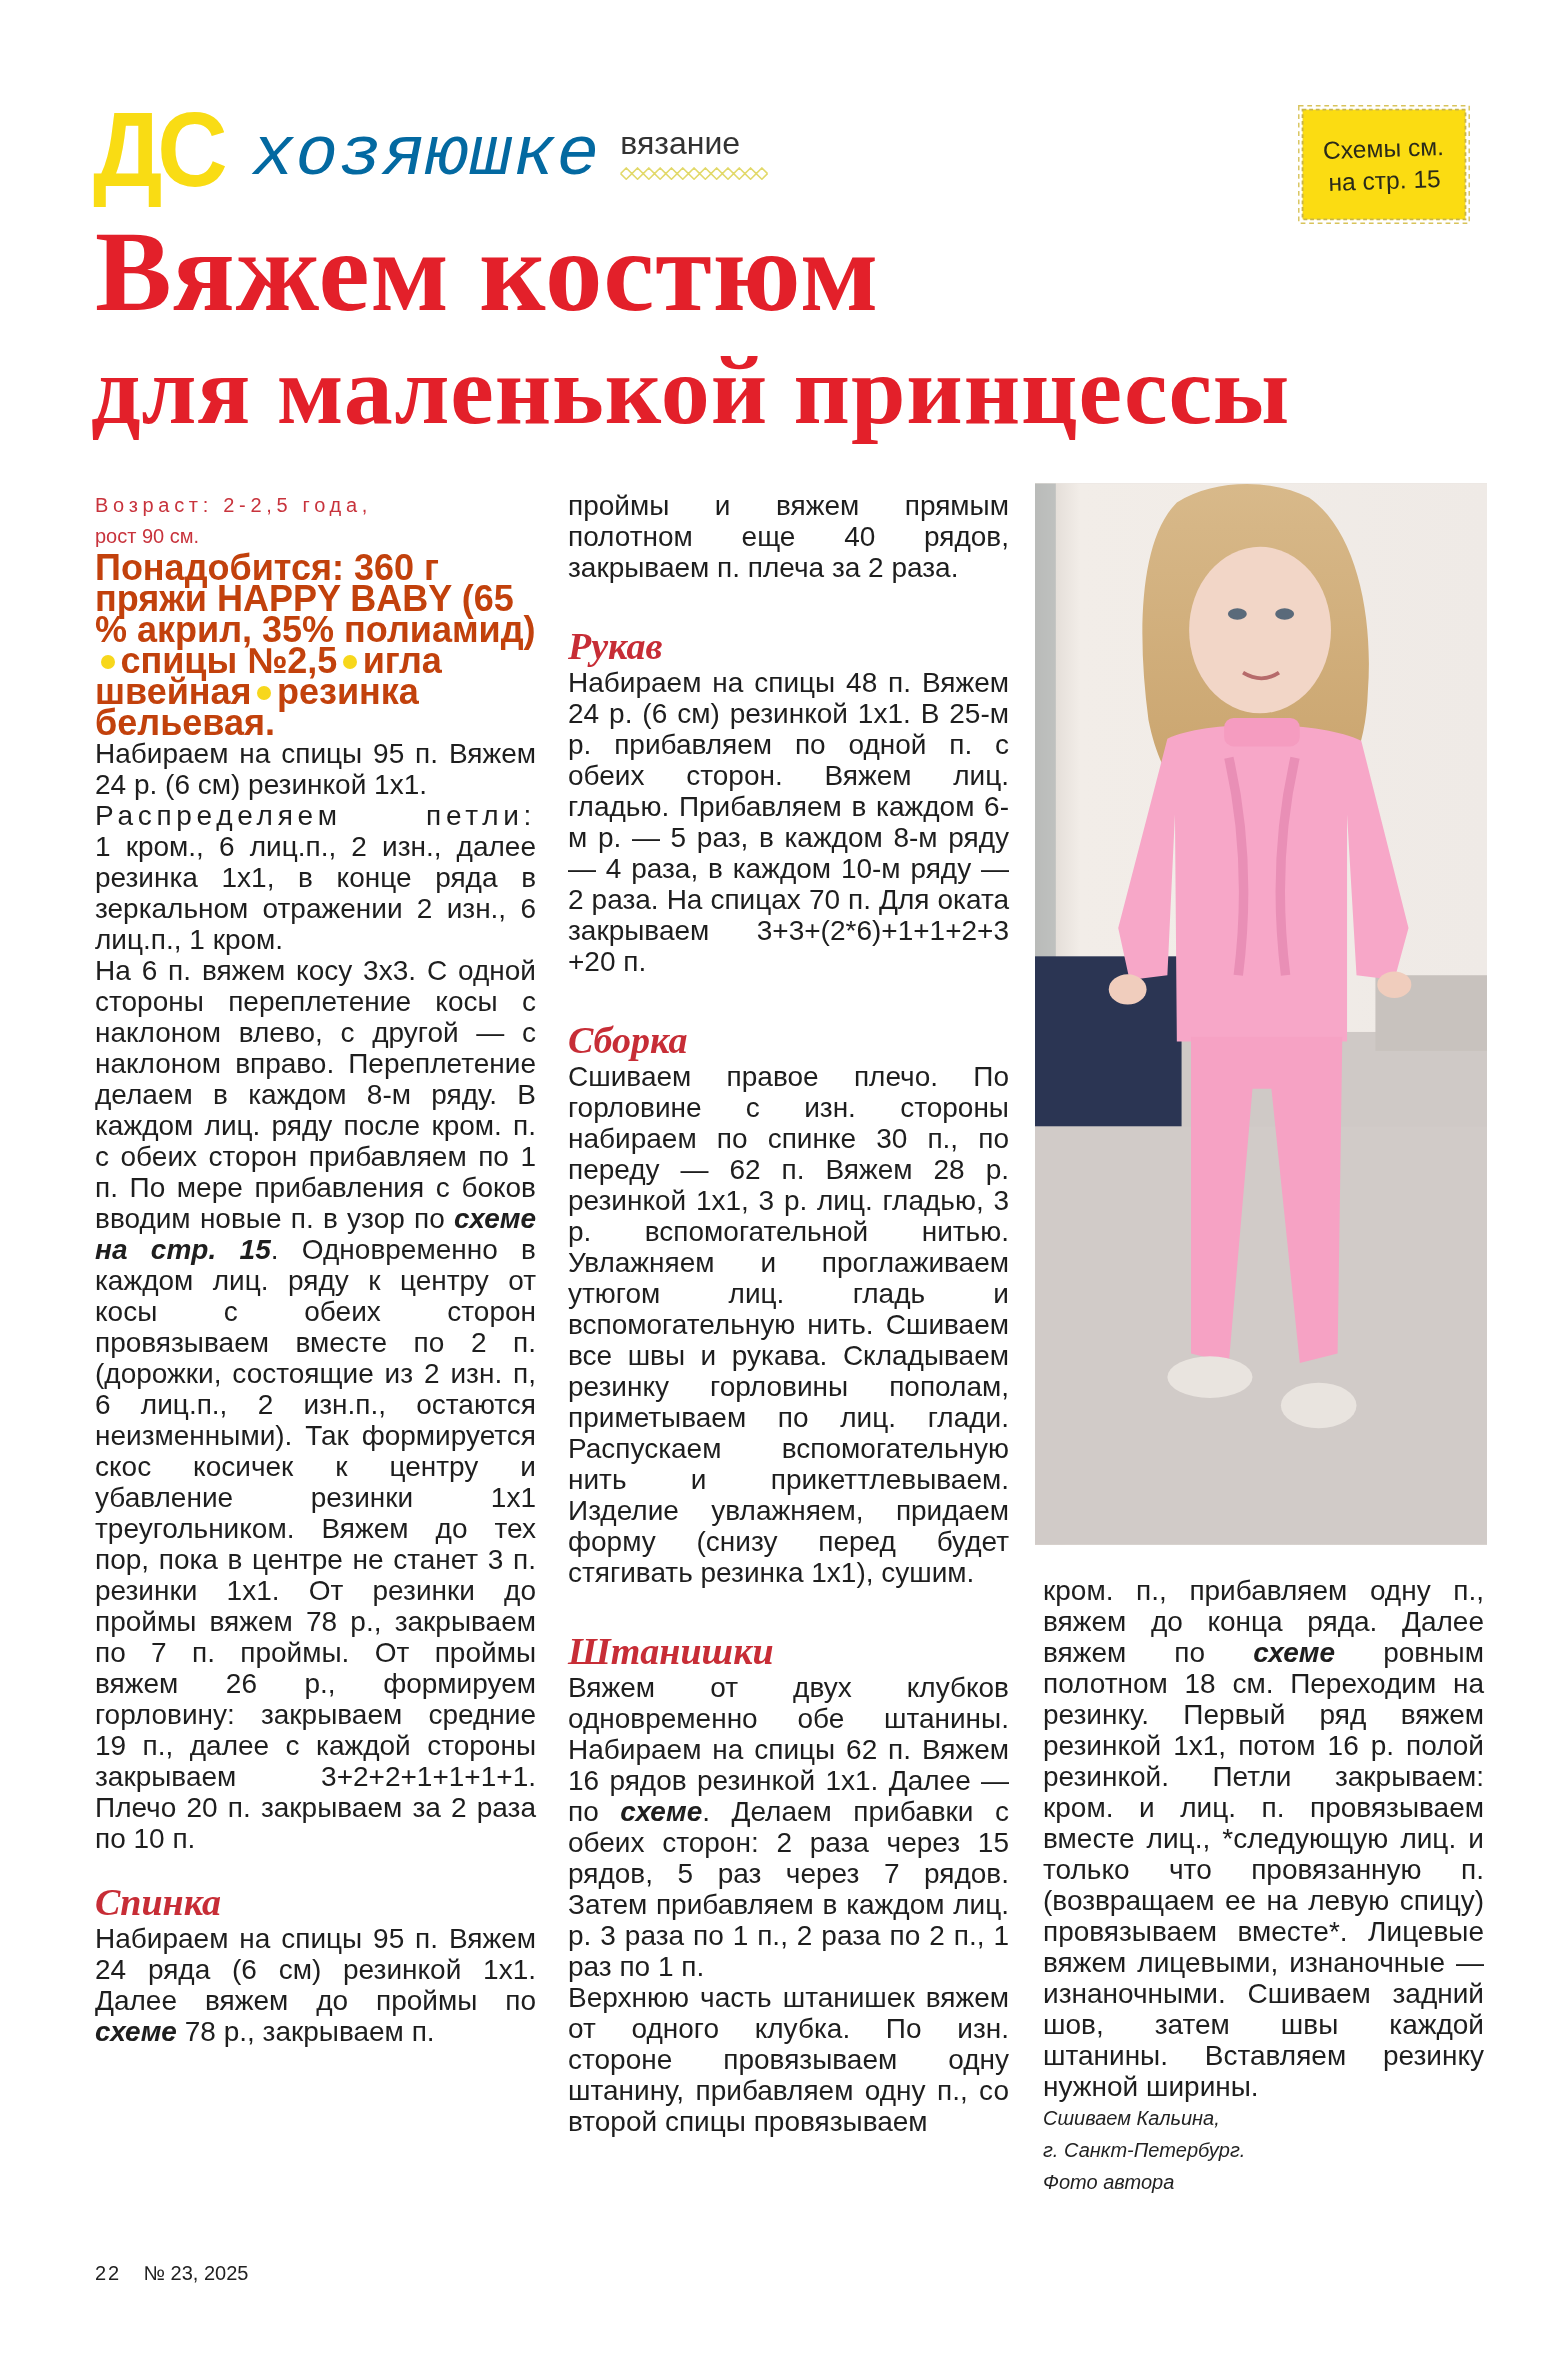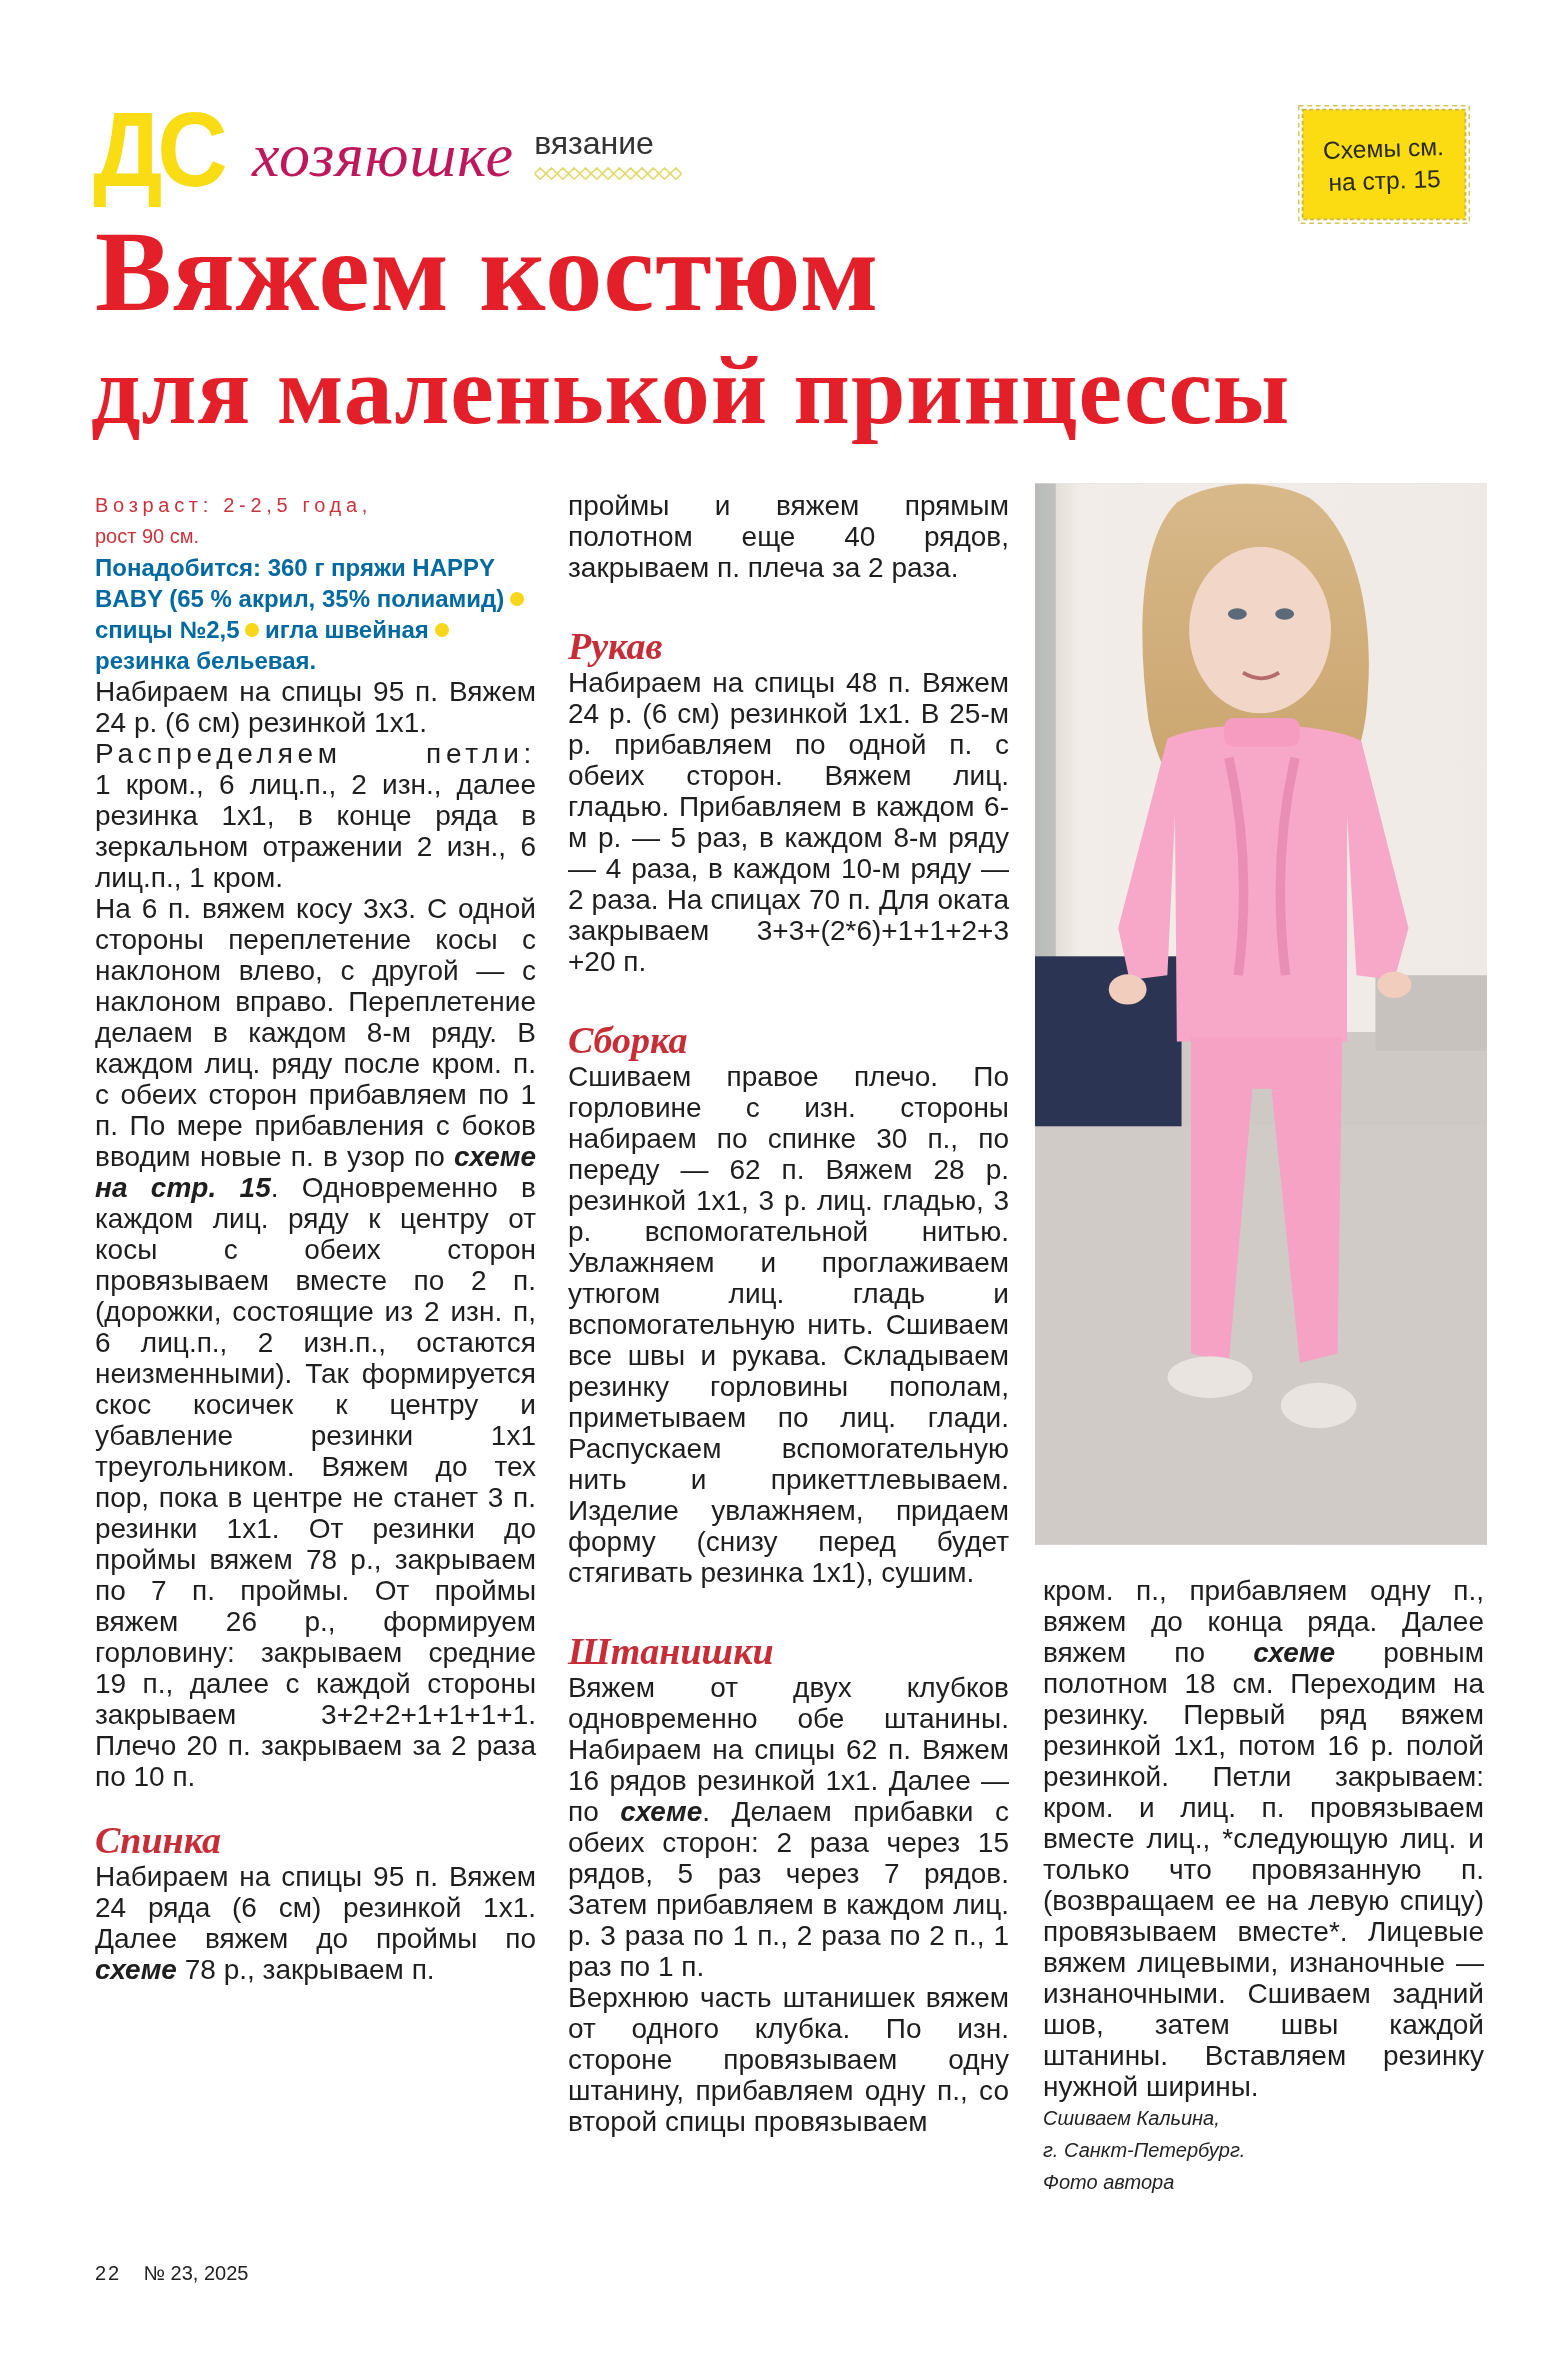--- a/index.html
+++ b/index.html
@@ -1,42 +1,42 @@
 <!DOCTYPE html>
 <html style="font-size:15px"><head>
   <meta charset="utf-8">
   <style>
     html, body { margin: 0; padding: 0; background: #ffffff; }
     body { width: 1565px; height: 2373px; position: relative; overflow: hidden; font-family: "Liberation Sans", sans-serif; color: #1e1e1e; }
 
     
     .brand { position: absolute; left: 93px; top: 98px; height: 95px; display: flex; align-items: flex-end; gap: 7px; }
     .brand-ds { font-family: "Liberation Sans", sans-serif; font-weight: 900; font-size: 106px; line-height: 87px; color: #f9dc14; letter-spacing: -5.7px; transform: scaleX(0.92); transform-origin: left bottom; margin-right: 11.4px; }
-    .brand-name { font-family: Liberation Serif, serif; font-style: italic; font-size: 62px; line-height: 76px; color: #be185d; letter-spacing: 0.9px; }
+    .brand-name { font-family: Liberation Mono, monospace; font-style: italic; font-size: 71px; line-height: 76px; color: #0369a1; letter-spacing: 0.9px; }
     .brand-section { margin-left: 13.2px; display: flex; flex-direction: column; align-items: flex-start; margin-bottom: 13.2px; justify-content: flex-end; }
     .brand-section-label { font-family: "Liberation Sans", sans-serif; font-size: 32px; color: #333; line-height: 36px; }
     .brand-zigzag { width: 150px; height: 13.2px; margin-top: 5.7px; }
 
     .sticker { position: absolute; left: 1295px; top: 102px; width: 178px; height: 125px; }
     .sticker svg { position: absolute; left: 0; top: 0; }
     .sticker-text { position: absolute; left: 0; top: 0; width: 178px; height: 125px; display: flex; flex-direction: column; align-items: center; justify-content: center; font-family: "Liberation Sans", sans-serif; font-size: 24.6px; line-height: 32px; color: #2a2a1a; transform: rotate(-2deg); }
 
     .title-1 { position: absolute; left: 95px; top: 210px; font-family: "Liberation Serif", serif; font-weight: bold; font-size: 115px; line-height: 123px; color: #e3202a; letter-spacing: 0.9px; }
     .title-2 { position: absolute; left: 91px; top: 337px; font-family: "Liberation Serif", serif; font-weight: bold; font-size: 98px; line-height: 106px; color: #e3202a; letter-spacing: 0.9px; }
 
     
     .col { position: absolute; font-size: 28px; line-height: 31px; }
     .col p { margin: 0; text-align: justify; hyphens: manual; }
     .col-1 { left: 95px; top: 490px; width: 441px; }
     .col-2 { left: 568px; top: 490px; width: 441px; }
     .col-3 { left: 1043px; top: 1575px; width: 441px; }
 
     .age { color: #c8333c; font-size: 20px; line-height: 31px; letter-spacing: 2.8px; }
     .age-2 { letter-spacing: 0; }
-    .materials { font-weight: bold; font-size: 24px; line-height: 31px; color: #0369a1; }
+    .materials { font-weight: bold; font-size: 36px; line-height: 31px; color: #c2410c; }
     .dot { display: inline-block; width: 14px; height: 14px; border-radius: 50%; background: #f7d71c; vertical-align: middle; margin: 0 5.7px 3.8px 5.7px; }
 
     .section-h { font-family: "Liberation Serif", serif; font-style: italic; font-size: 38px; line-height: 42px; color: #c72d36; margin: 26.5px 0 0 0; }
     .section-h.first { margin-top: 42px; }
     .bi { font-weight: bold; font-style: italic; }
     .spread { letter-spacing: 4.7px; }
 
     .credit { text-align: right; font-style: italic; font-size: 20px; line-height: 32px; color: #222; }
 
     .photo { position: absolute; left: 1035px; top: 483px; width: 452px; height: 1062px; overflow: hidden; background: #ebe6e2; }

